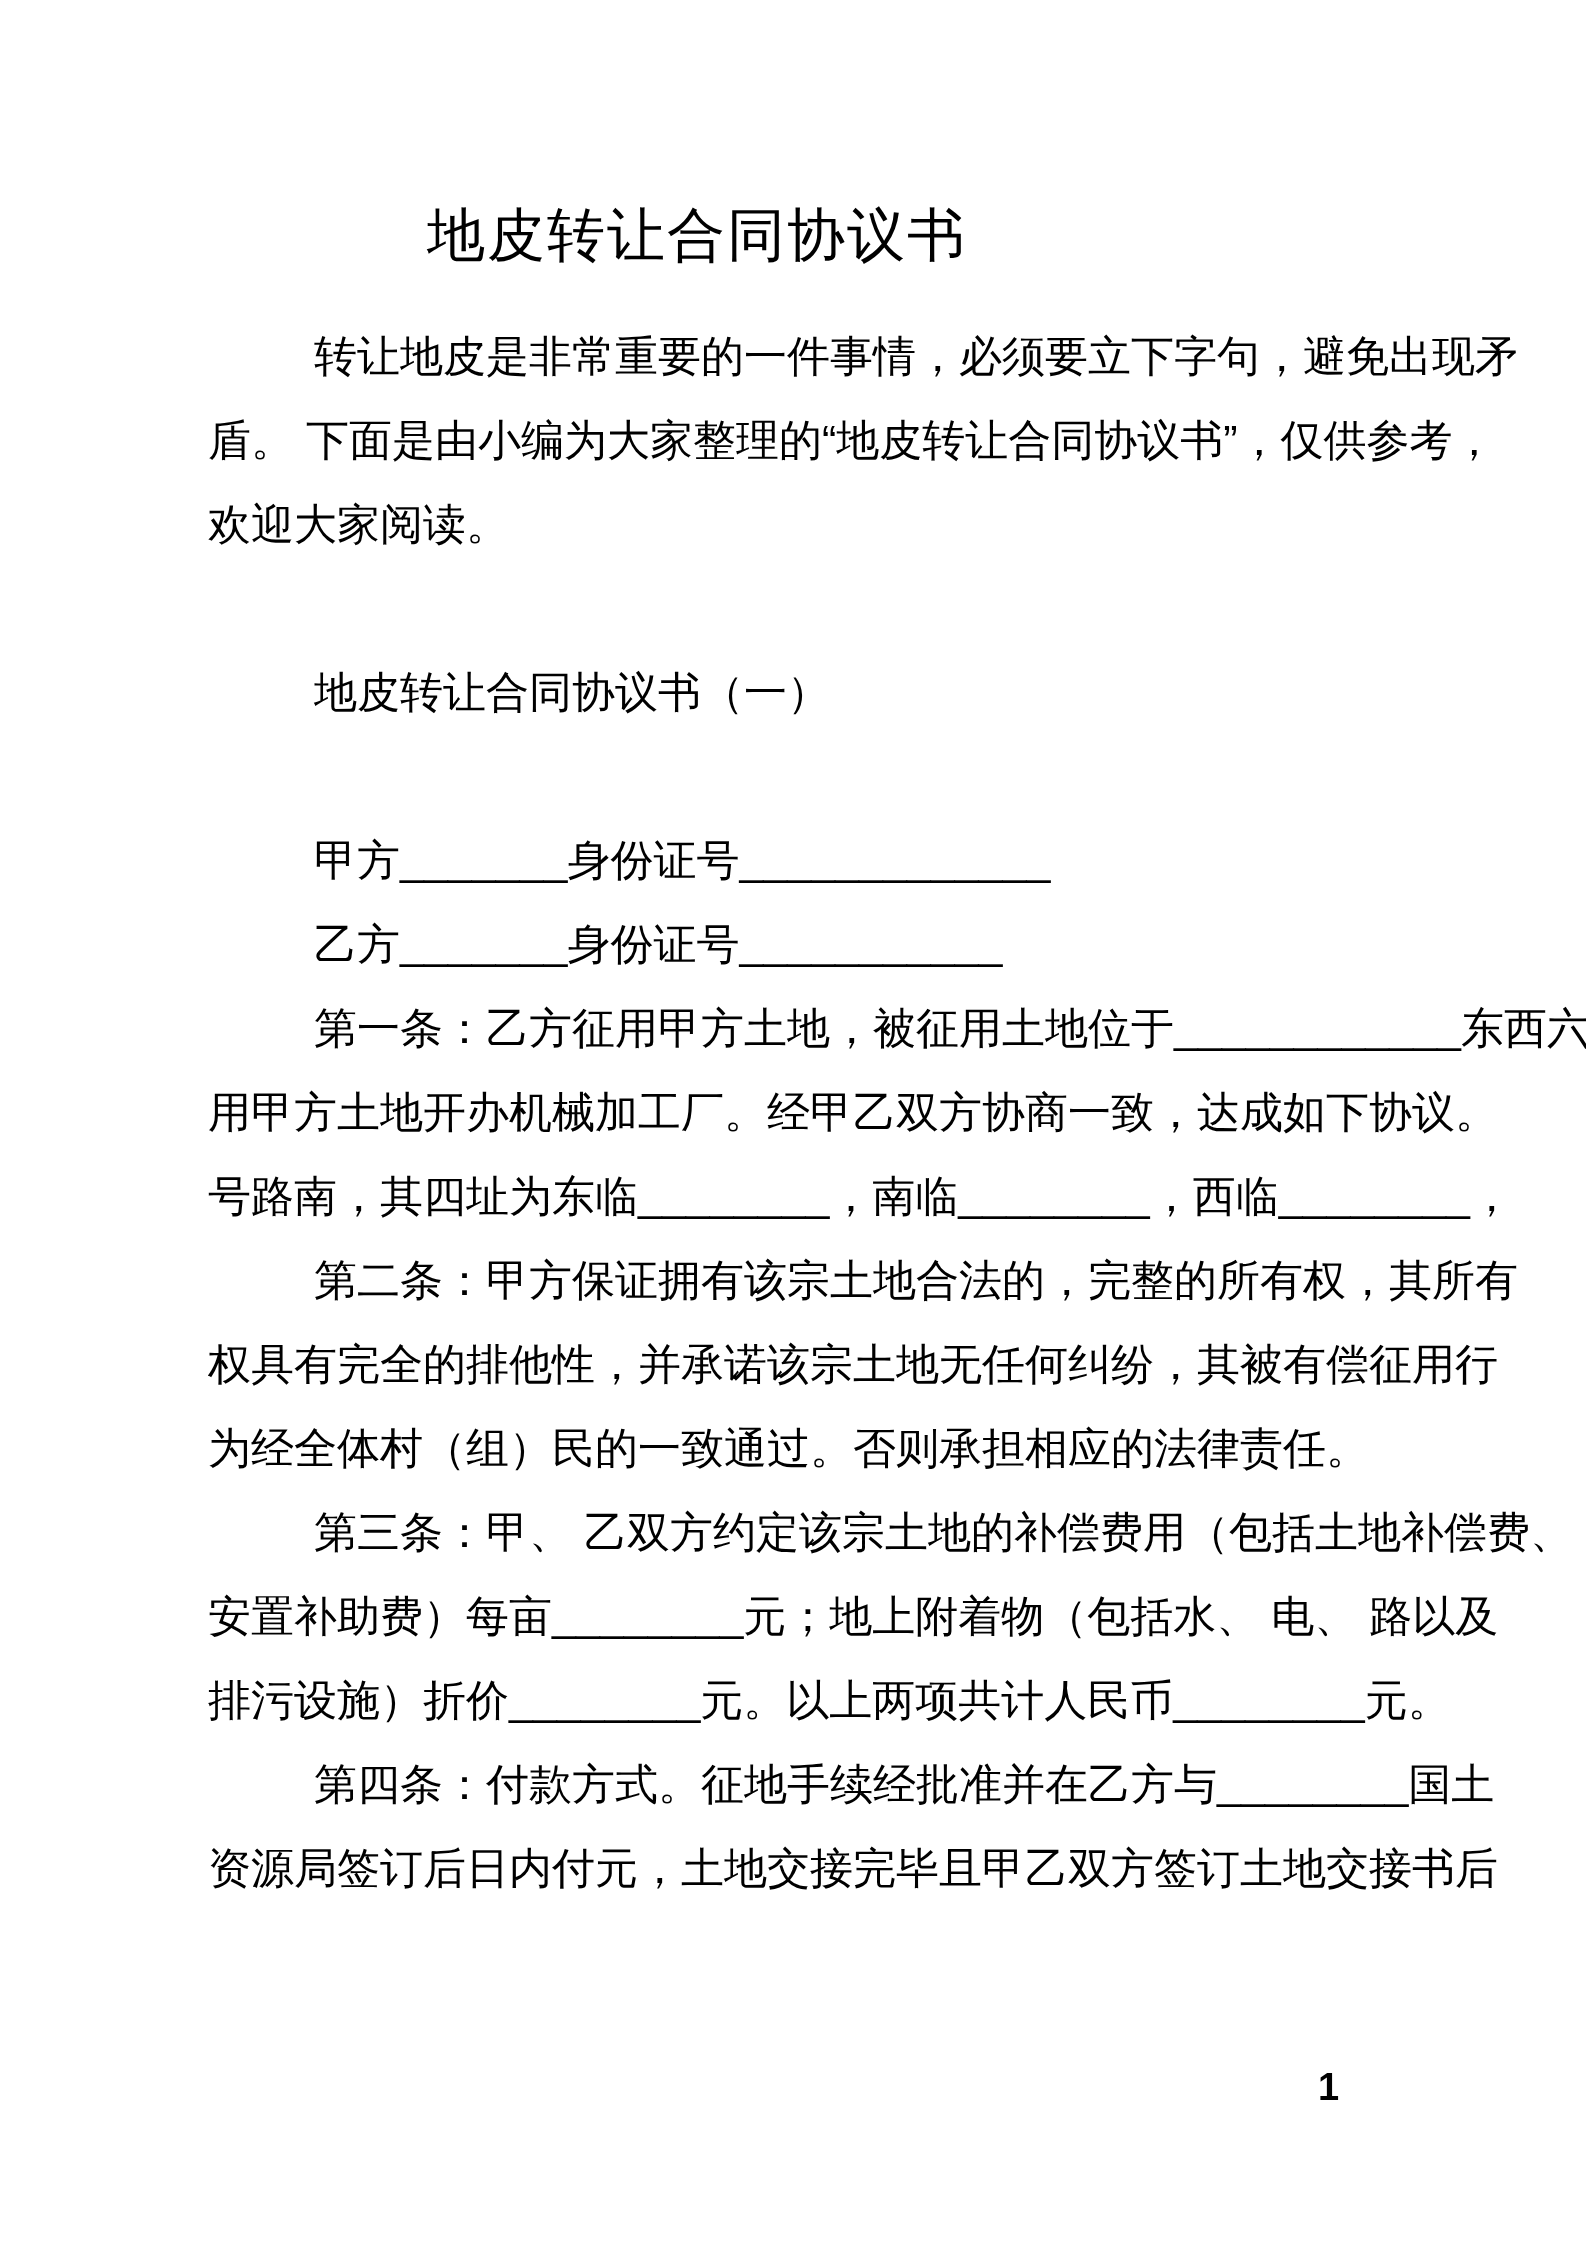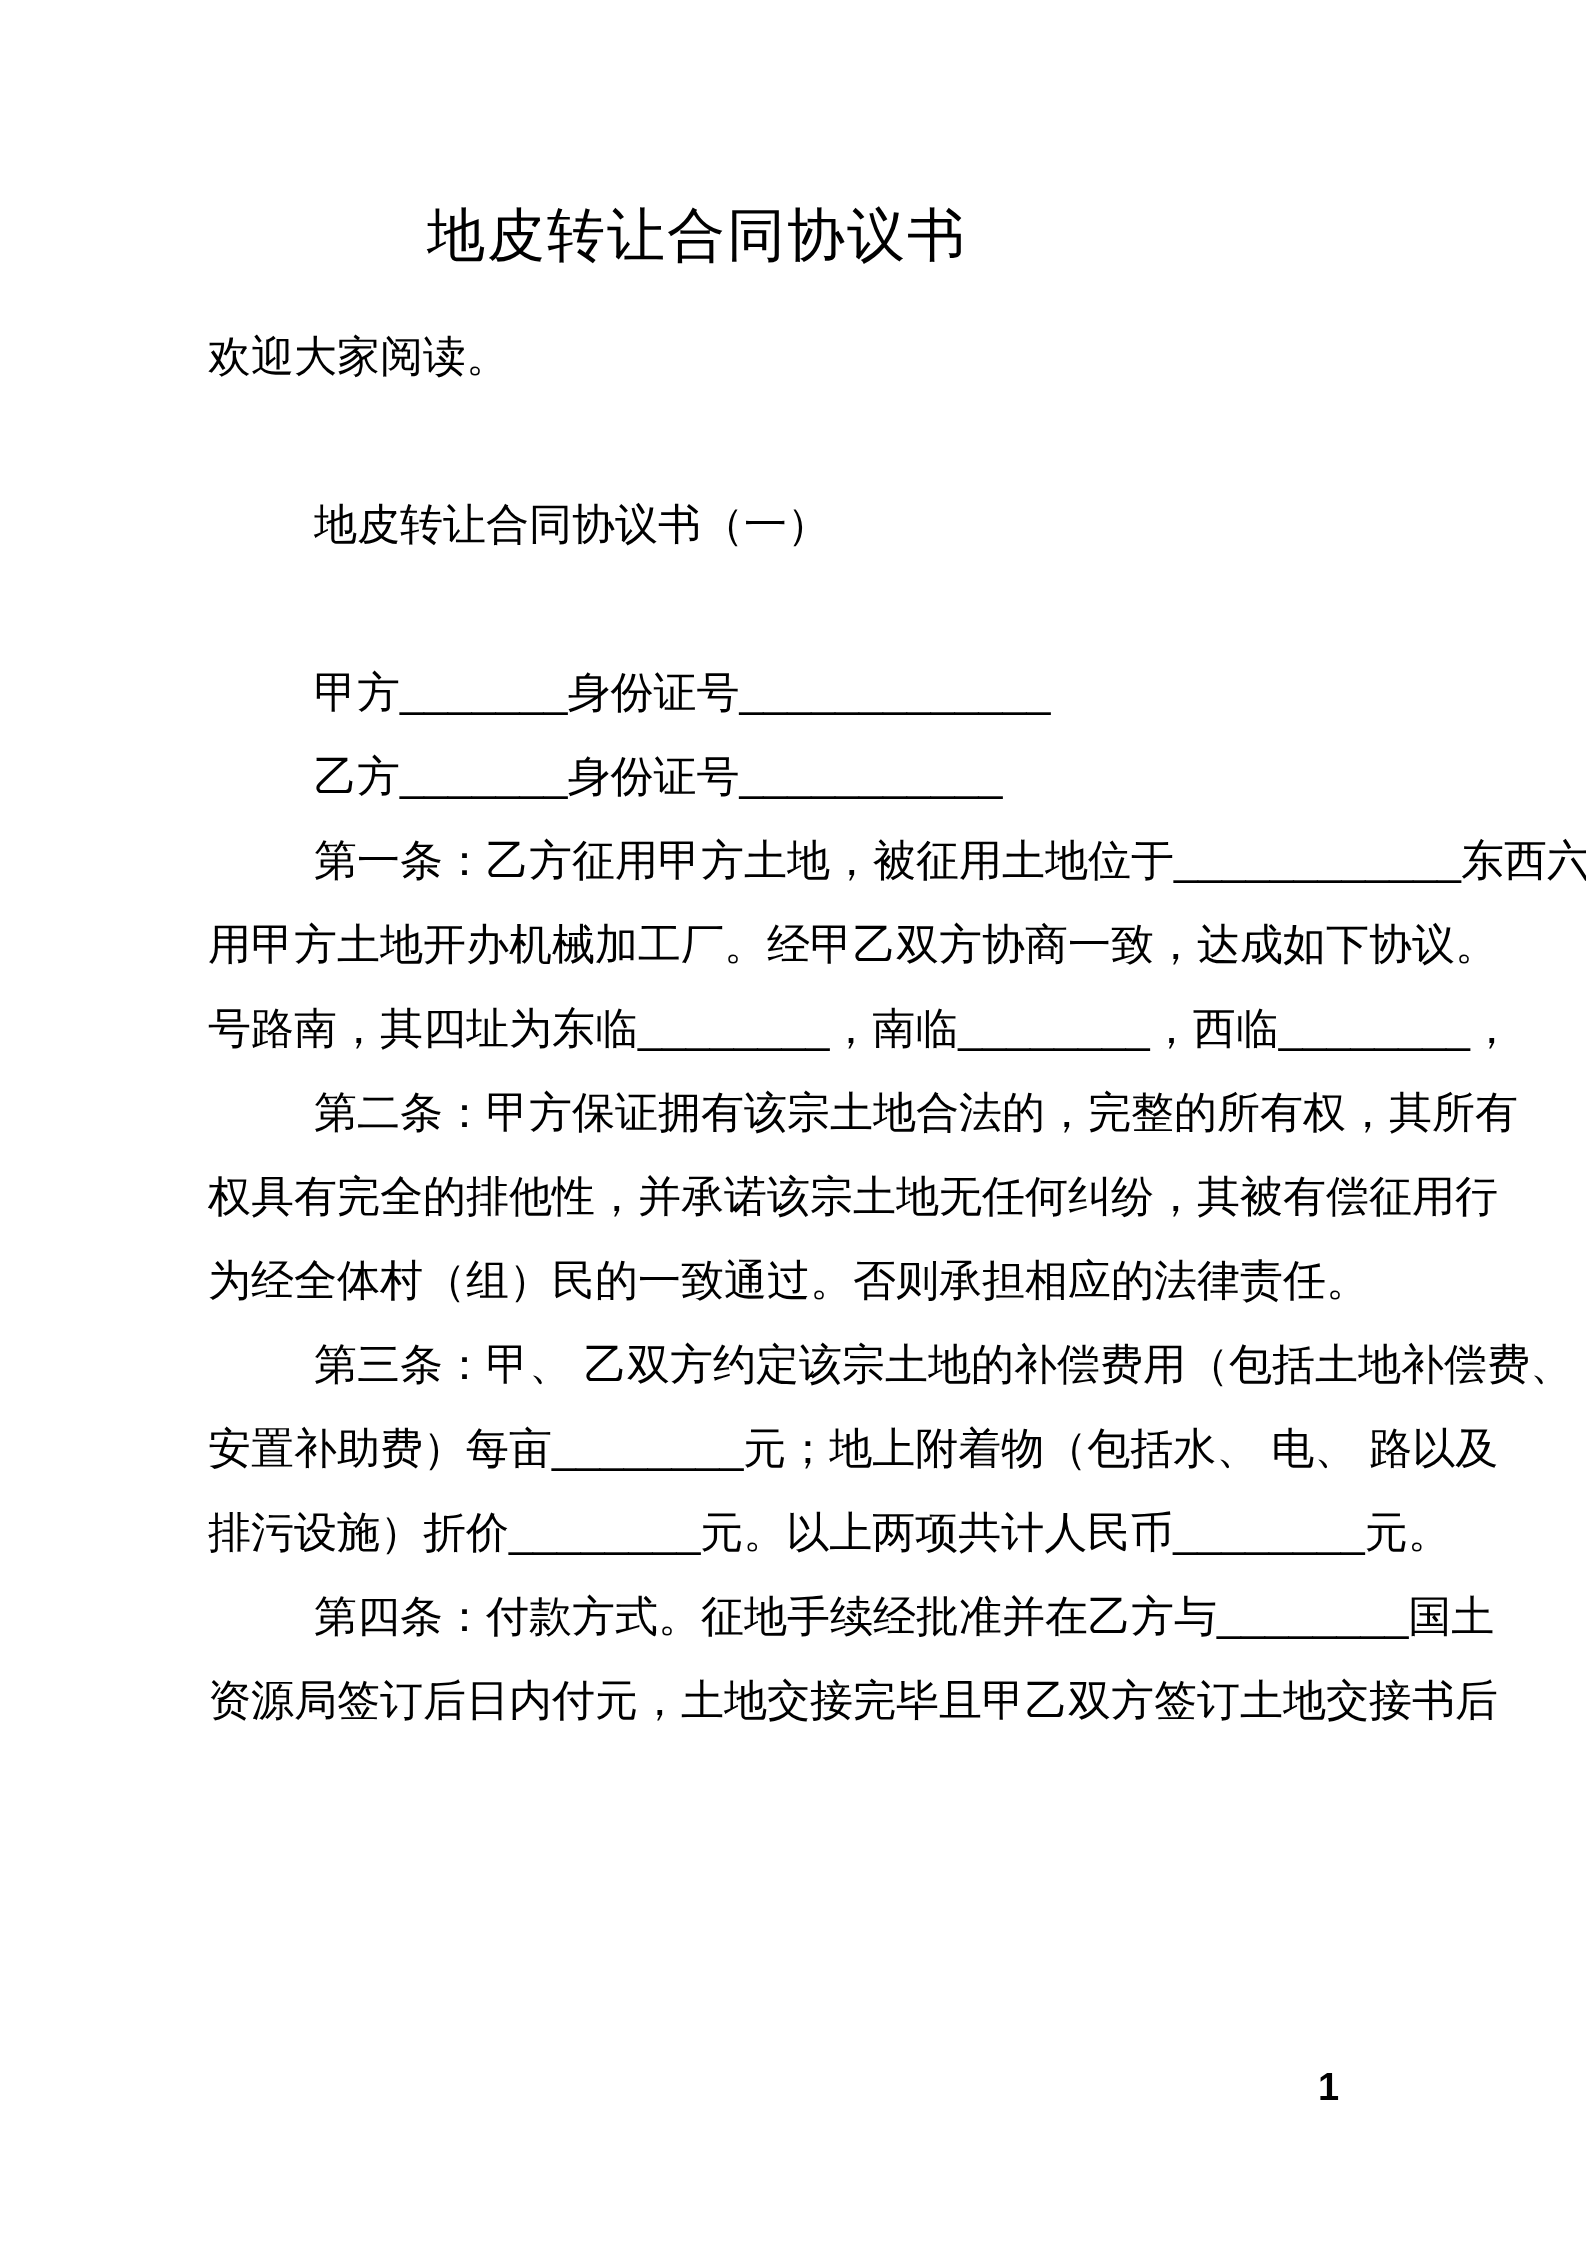--- a/index.html
+++ b/index.html
@@ -54,20 +54,22 @@
   }
 </style>
 </head>
 <body>
 
 <div class="page">
   <div class="content">
     <div class="doc-title">地皮转让合同协议书</div>
     <div class="title-spacer"></div>
     <div>
+        <div class="line indent">转让地皮是非常重要的一件事情，必须要立下字句，避免出现矛</div>
+        <div class="line">盾。 下面是由小编为大家整理的“地皮转让合同协议书”，仅供参考，</div>
         <div class="line">欢迎大家阅读。</div>
         <div class="line"></div>
         <div class="line indent">地皮转让合同协议书（一）</div>
         <div class="line"></div>
         <div class="line indent">甲方<span class="blank">_______</span>身份证号<span class="blank">_____________</span></div>
         <div class="line indent">乙方<span class="blank">_______</span>身份证号<span class="blank">___________</span></div>
         <div class="line indent">第一条：乙方征用甲方土地，被征用土地位于<span class="blank">____________</span>东西六</div>
         <div class="line">用甲方土地开办机械加工厂。经甲乙双方协商一致，达成如下协议。</div>
         <div class="line">号路南，其四址为东临<span class="blank">________</span>，南临<span class="blank">________</span>，西临<span class="blank">________</span>，</div>
         <div class="line indent">第二条：甲方保证拥有该宗土地合法的，完整的所有权，其所有</div>

